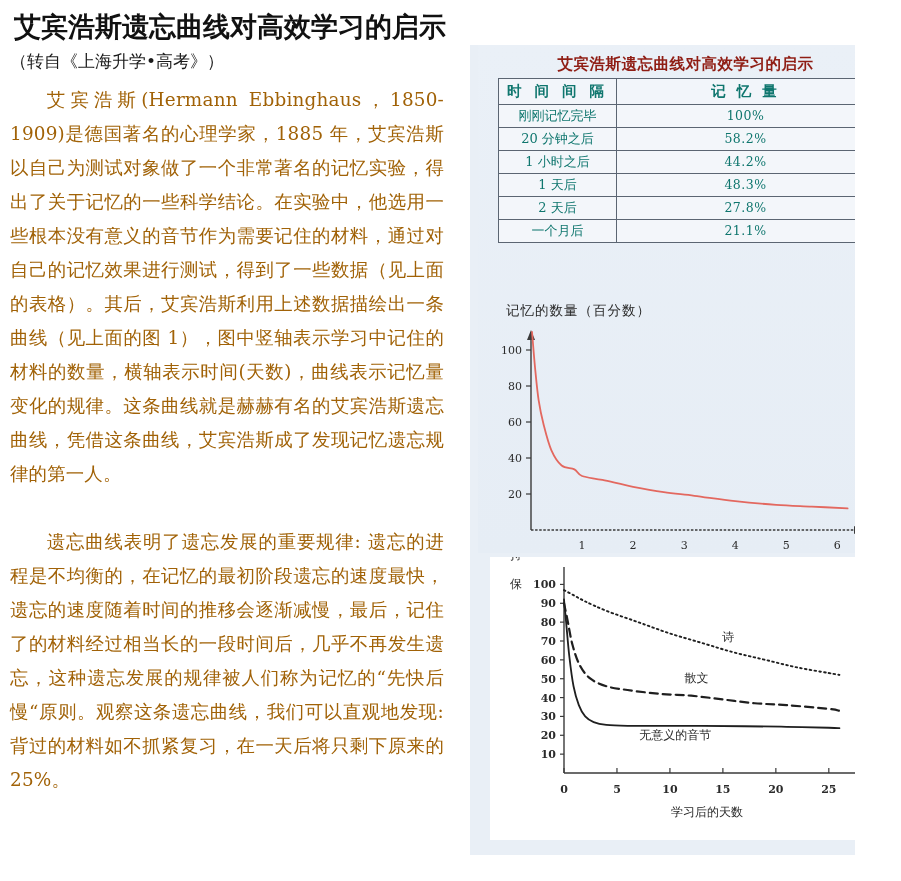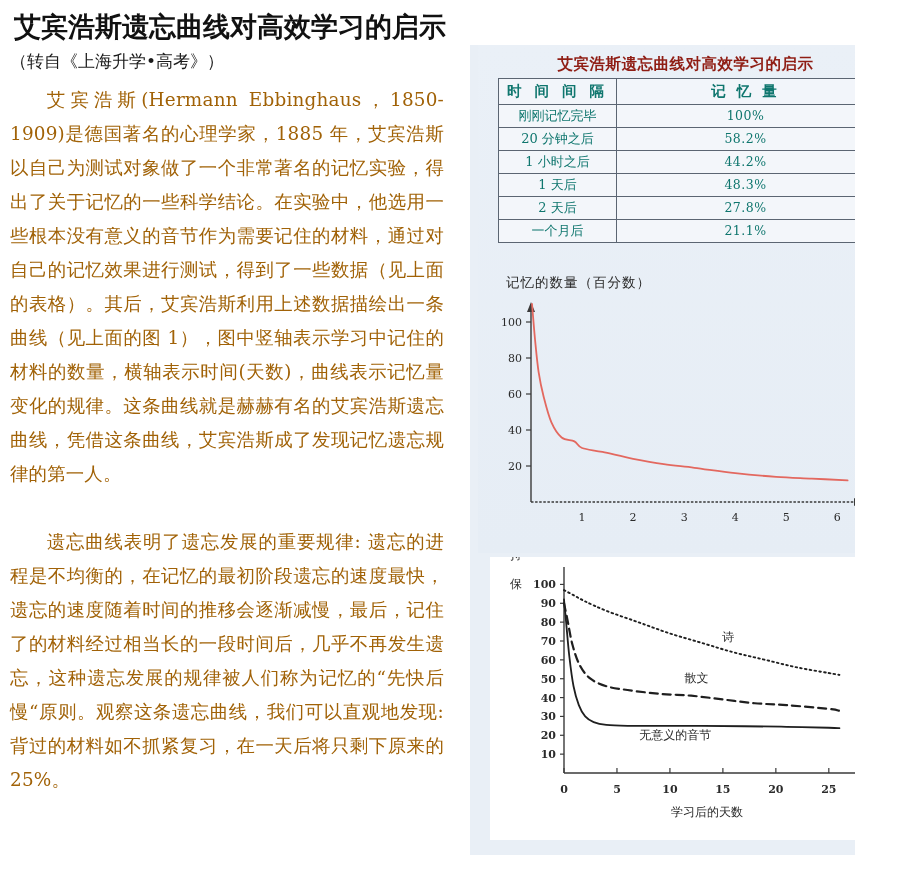--- a/index.html
+++ b/index.html
@@ -91,21 +91,21 @@
     letter-spacing:3px;
     height:22px;line-height:22px;
     background:#f2f5fa;
   }
   table.memtable td.c1{width:118px;font-size:13px;}
   table.memtable td.c2{width:259px;font-size:12.5px;letter-spacing:0.5px;}
   table.memtable tr.hdr td.c1{letter-spacing:4px;}
 
   
   .chart1{
-    position:absolute;left:8px;top:229px;width:423px;height:265px;
+    position:absolute;left:8px;top:257px;width:423px;height:265px;
   }
   .chart1 .ylab{
     position:absolute;left:28px;top:0px;
     font-family:"DejaVu Serif","Liberation Serif",serif;
     font-size:13.5px;color:#2a2a2a;letter-spacing:1px;
   }
   .chart1 svg{position:absolute;left:0;top:0;}
 
   
   .panel-bot{

